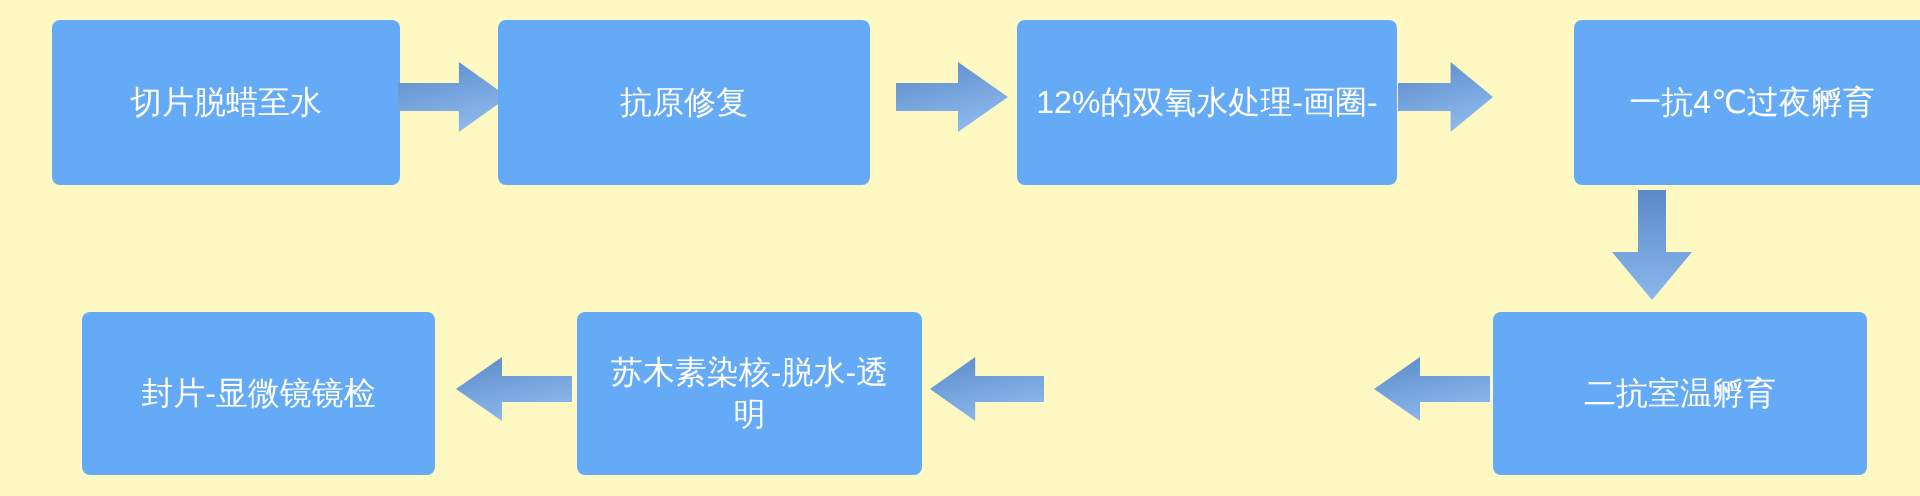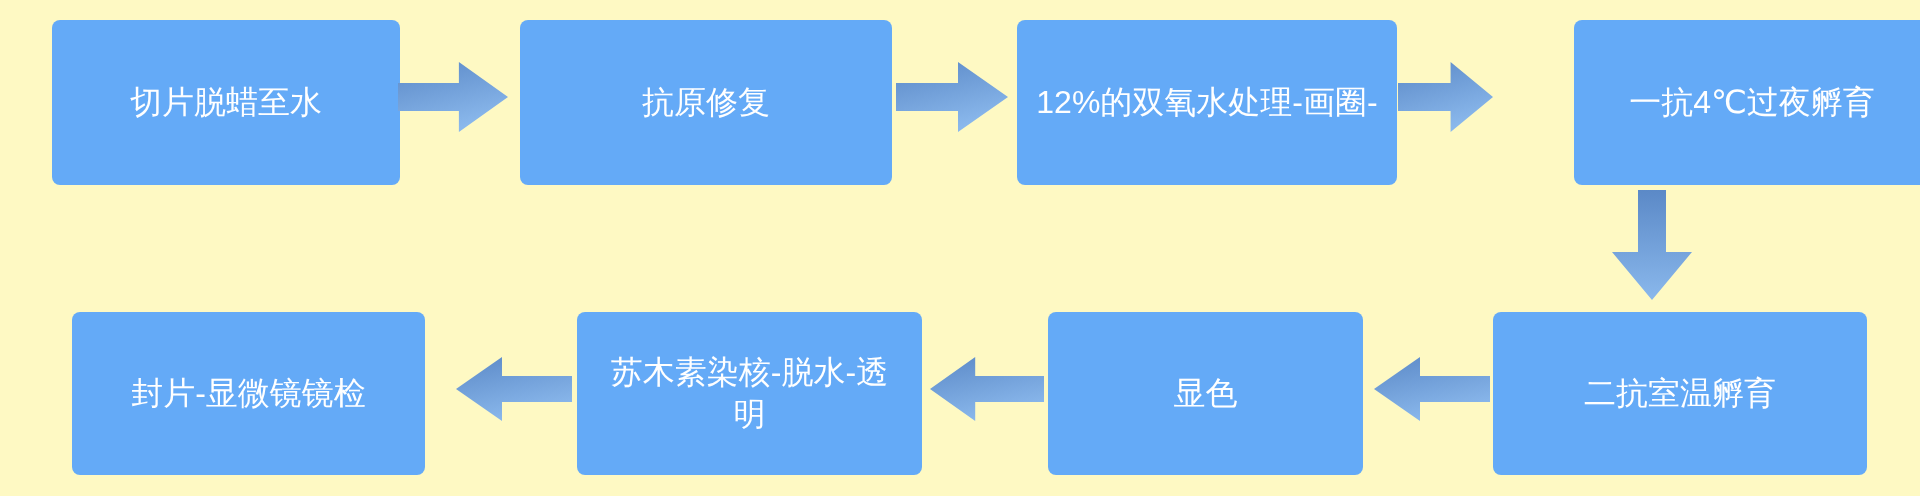--- a/index.html
+++ b/index.html
@@ -60,21 +60,21 @@
       <defs>
         <linearGradient id="gA" x1="0" y1="0" x2="0.4" y2="1">
           <stop offset="0" stop-color="#5b89c7"></stop>
           <stop offset="1" stop-color="#8ab8ec"></stop>
         </linearGradient>
       </defs>
       <polygon points="0,21 62,21 62,0 112,35 62,70 62,49 0,49" fill="url(#gA)"></polygon>
     </svg>
   </div>
 
-  <div class="flow-box row-top" style="left:520px; width:372px">
+  <div class="flow-box row-top" style="left:498px; width:372px">
     <span>抗原修复</span>
     <span></span>
   </div>
 
   <div class="connector arrow-h-top" style="left:896px; width:112px">
     <svg viewBox="0 0 112 70" preserveAspectRatio="none">
       <defs>
         <linearGradient id="gB" x1="0" y1="0" x2="0.4" y2="1">
           <stop offset="0" stop-color="#5b89c7"></stop>
           <stop offset="1" stop-color="#8ab8ec"></stop>
@@ -127,24 +127,20 @@
       <defs>
         <linearGradient id="gE" x1="0" y1="0" x2="0.4" y2="1">
           <stop offset="0" stop-color="#5b89c7"></stop>
           <stop offset="1" stop-color="#8ab8ec"></stop>
         </linearGradient>
       </defs>
       <polygon points="0,32 46,0 46,19 116,19 116,45 46,45 46,64" fill="url(#gE)"></polygon>
     </svg>
   </div>
 
-  <div class="flow-box row-bottom" style="left:1048px; width:315px">
-    <span>显色</span>
-    <span></span>
-  </div>
 
   <div class="connector arrow-h-bottom" style="left:930px; width:114px">
     <svg viewBox="0 0 116 64" preserveAspectRatio="none">
       <defs>
         <linearGradient id="gF" x1="0" y1="0" x2="0.4" y2="1">
           <stop offset="0" stop-color="#5b89c7"></stop>
           <stop offset="1" stop-color="#8ab8ec"></stop>
         </linearGradient>
       </defs>
       <polygon points="0,32 46,0 46,19 116,19 116,45 46,45 46,64" fill="url(#gF)"></polygon>
@@ -161,18 +157,18 @@
       <defs>
         <linearGradient id="gG" x1="0" y1="0" x2="0.4" y2="1">
           <stop offset="0" stop-color="#5b89c7"></stop>
           <stop offset="1" stop-color="#8ab8ec"></stop>
         </linearGradient>
       </defs>
       <polygon points="0,32 46,0 46,19 116,19 116,45 46,45 46,64" fill="url(#gG)"></polygon>
     </svg>
   </div>
 
-  <div class="flow-box row-bottom" style="left:72px; width:353px">
+  <div class="flow-box row-bottom" style="left:82px; width:353px">
     <span>封片-显微镜镜检</span>
     <span></span>
   </div>
 
 </div>
 
 </body></html>

